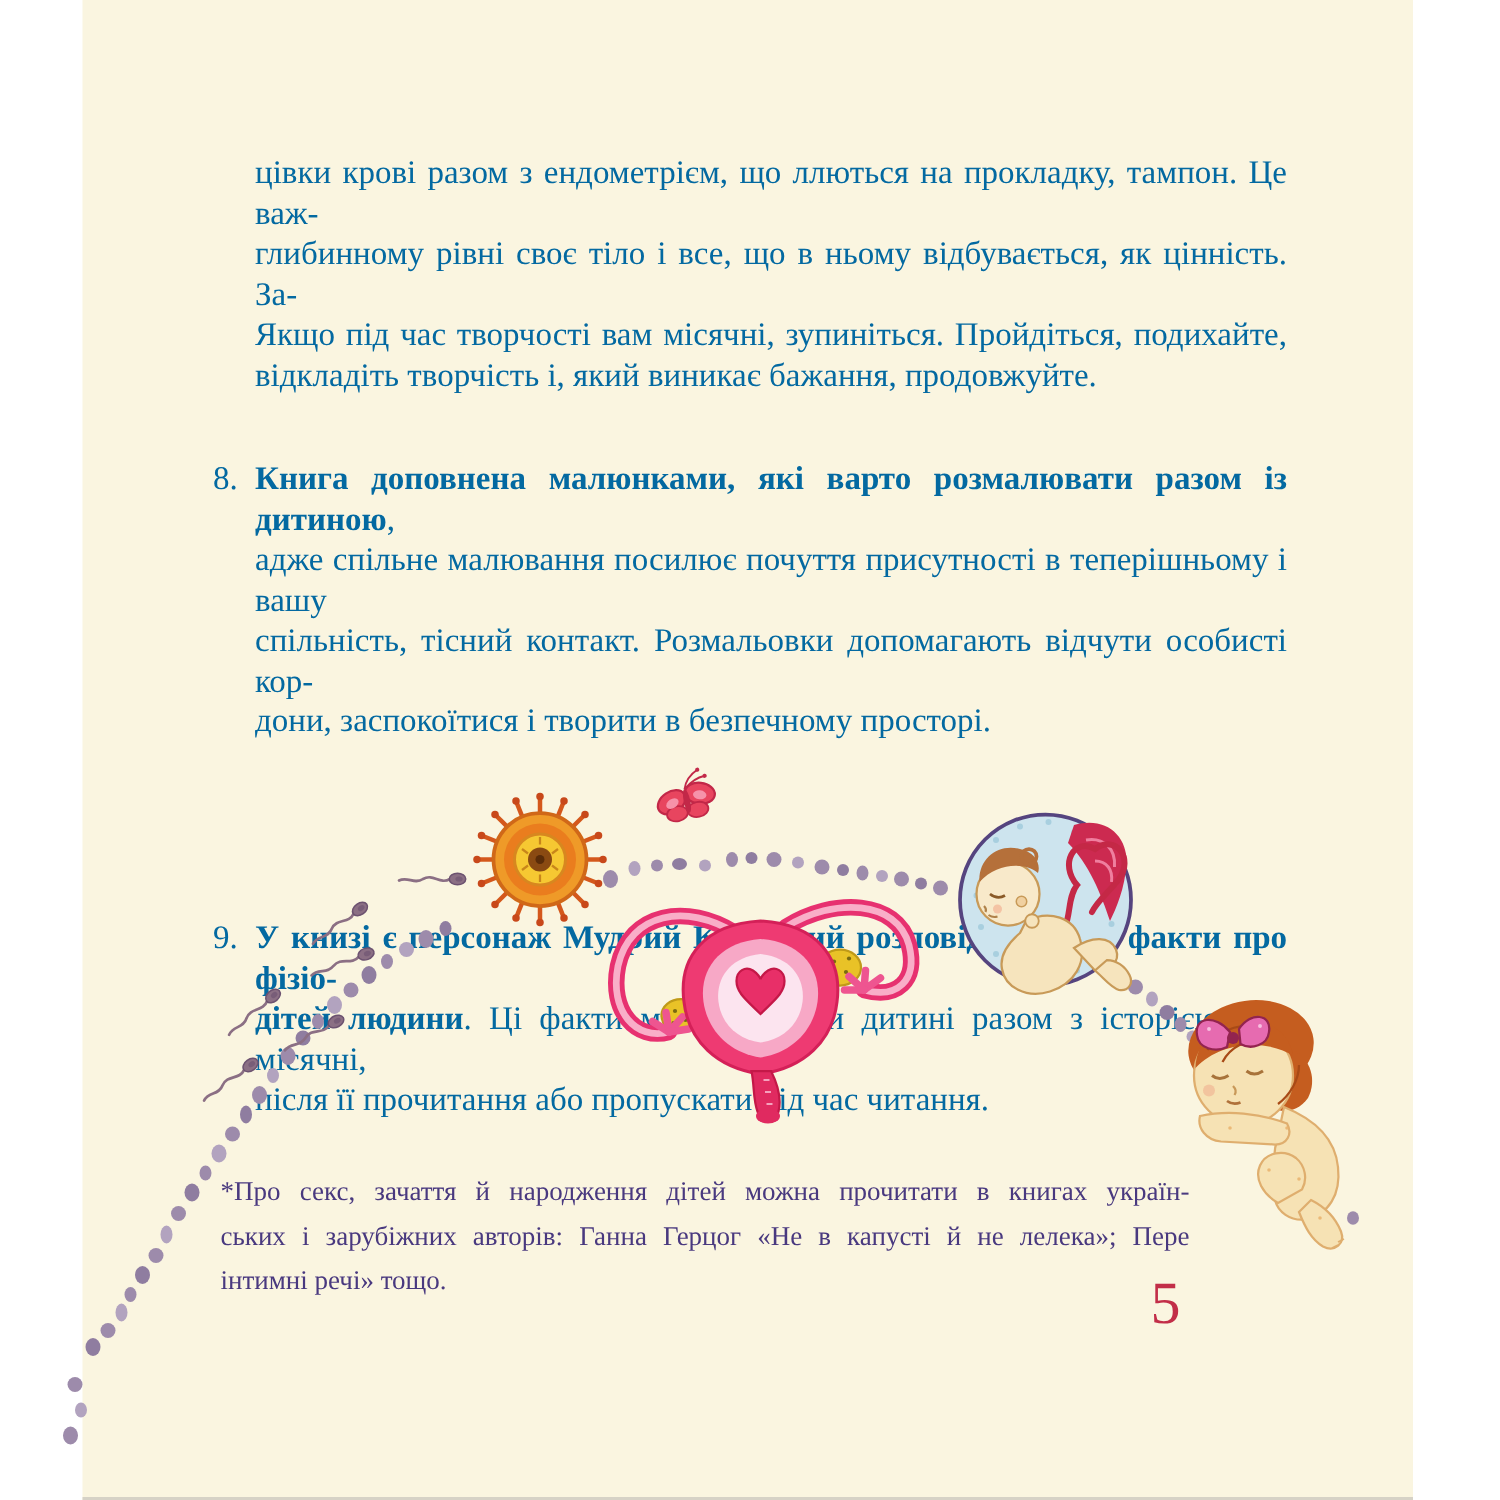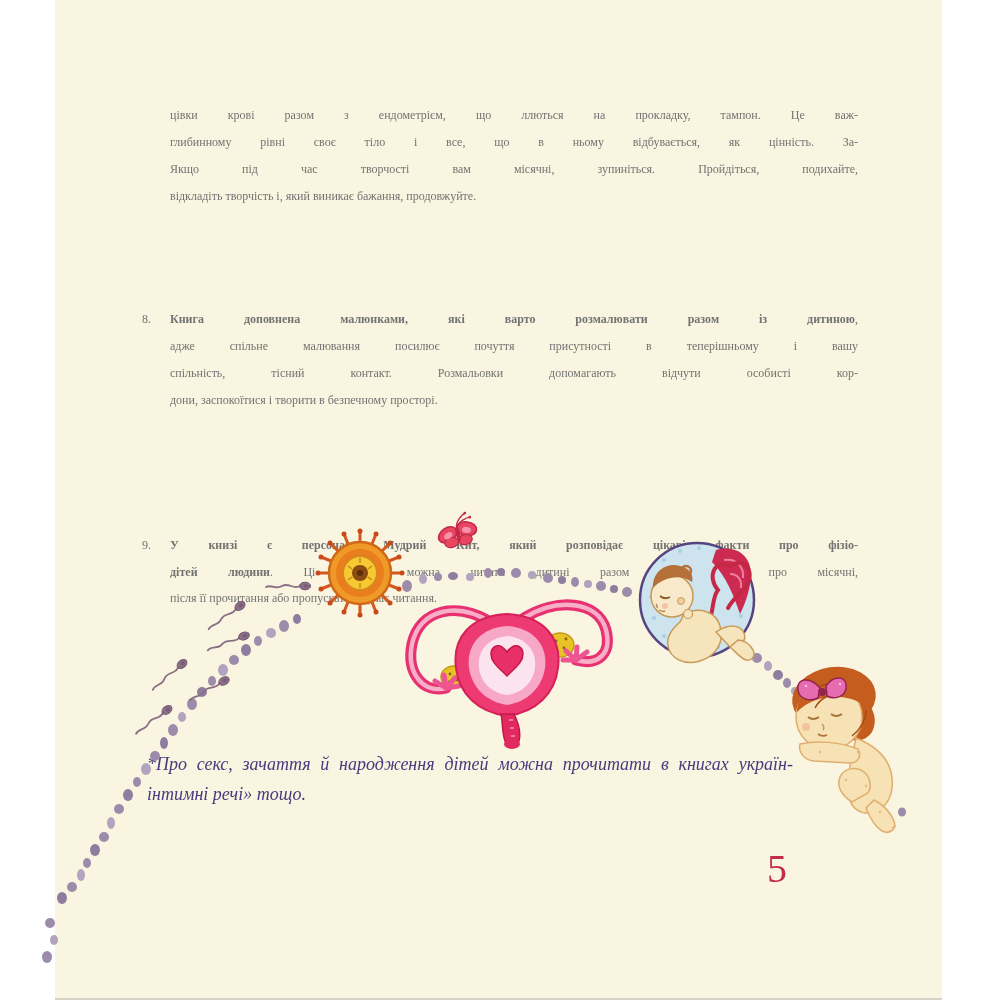--- a/index.html
+++ b/index.html
@@ -5,34 +5,34 @@
   html,body{margin:0;padding:0;}
   body{
     width:1000px;height:1000px;position:relative;background:#ffffff;
     font-family:"Liberation Serif","DejaVu Serif",serif;overflow:hidden;
   }
   .book-page{
     position:absolute;left:55px;top:0;width:887px;height:998px;
     background:#faf5e0;border-bottom:2px solid #d6d2c6;
   }
   .textblock{
-    position:absolute;left:115px;width:688px;color:#737373;
-    font-size:12px;line-height:26.9px;
+    position:absolute;left:115px;width:688px;color:#0369a1;
+    font-size:22px;line-height:26.9px;
   }
   .tline{text-align:justify;text-align-last:justify;}
   .tline.last{text-align-last:left;}
   .bold{font-weight:bold;}
   .item{position:relative;}
   .item-num{position:absolute;left:-28px;top:0;}
   #para-cont{top:102px;}
   #item-8{top:306px;}
   #item-9{top:424px;}
   .footnote{
-    position:absolute;left:92px;top:750px;width:646px;
-    color:#49397f;font-style:italic;font-size:18px;line-height:29.5px;
+    position:absolute;left:92px;top:780px;width:646px;
+    color:#49397f;font-size:18px;line-height:29.5px;
   }
   .footnote .tline{text-align:justify;text-align-last:justify;}
   .footnote .tline.last{text-align-last:left;}
   .page-number{
     position:absolute;left:698px;top:845px;width:48px;text-align:center;
     font-size:40px;color:#c22e48;
   }
   .art{
     position:absolute;left:0;top:0;width:1000px;height:1000px;
     pointer-events:none;z-index:2;
@@ -60,20 +60,21 @@
 
   <div class="textblock item" id="item-9">
     <span class="item-num">9.</span>
     <div class="tline"><span class="bold">У книзі є персонаж Мудрий Кит, який розповідає цікаві факти про фізіо-</span></div>
     <div class="tline"><span class="bold">дітей людини</span><span>. Ці факти можна читати дитині разом з історією про місячні,</span></div>
     <div class="tline last"><span>після її прочитання або пропускати під час читання.</span></div>
   </div>
 
   <div class="footnote">
     <div class="tline"><span>*Про секс, зачаття й народження дітей можна прочитати в книгах україн-</span></div>
+    <div class="tline"><span>ських і зарубіжних авторів: Ганна Герцог «Не в капусті й не лелека»; Пере</span></div>
     <div class="tline last"><span>інтимні речі» тощо.</span></div>
   </div>
 
   <div class="page-number">5</div>
 </div>
 
 <svg class="art" viewBox="0 0 1000 1000">
   <defs>
     <g id="sperm">
       <path d="M-5,0 C-12,4 -16,-4 -23,0 C-29,4 -33,-2 -39,1" stroke="#8b6f84" stroke-width="1.8" fill="none" stroke-linecap="round"></path>

